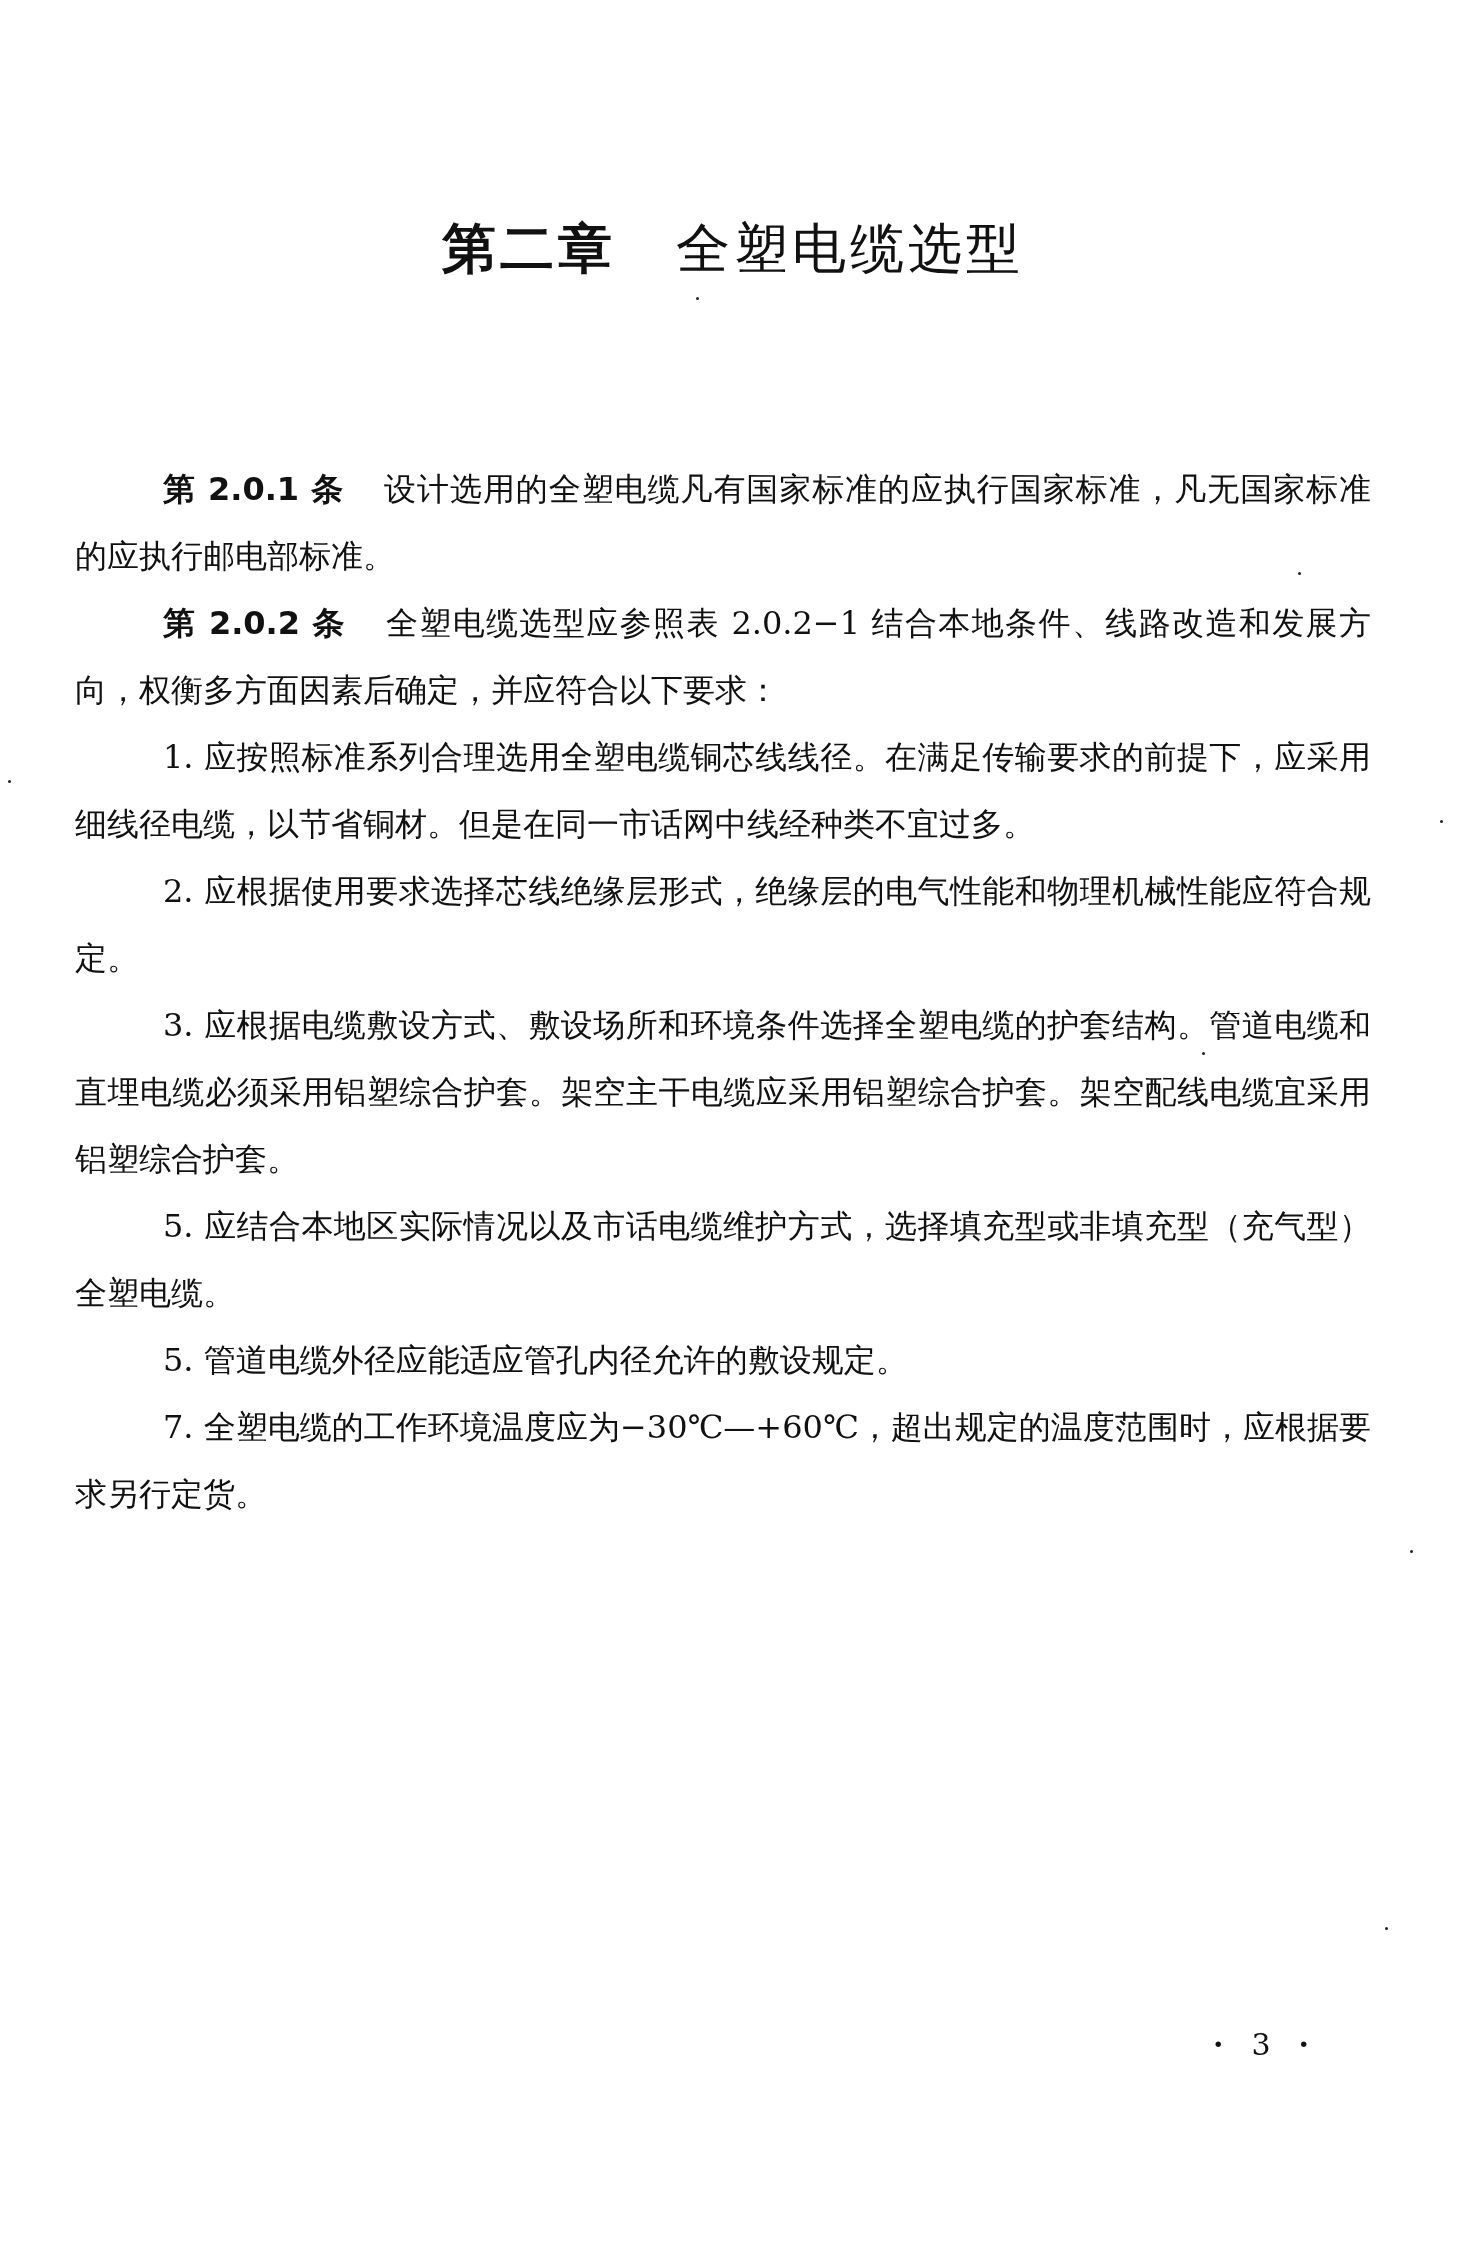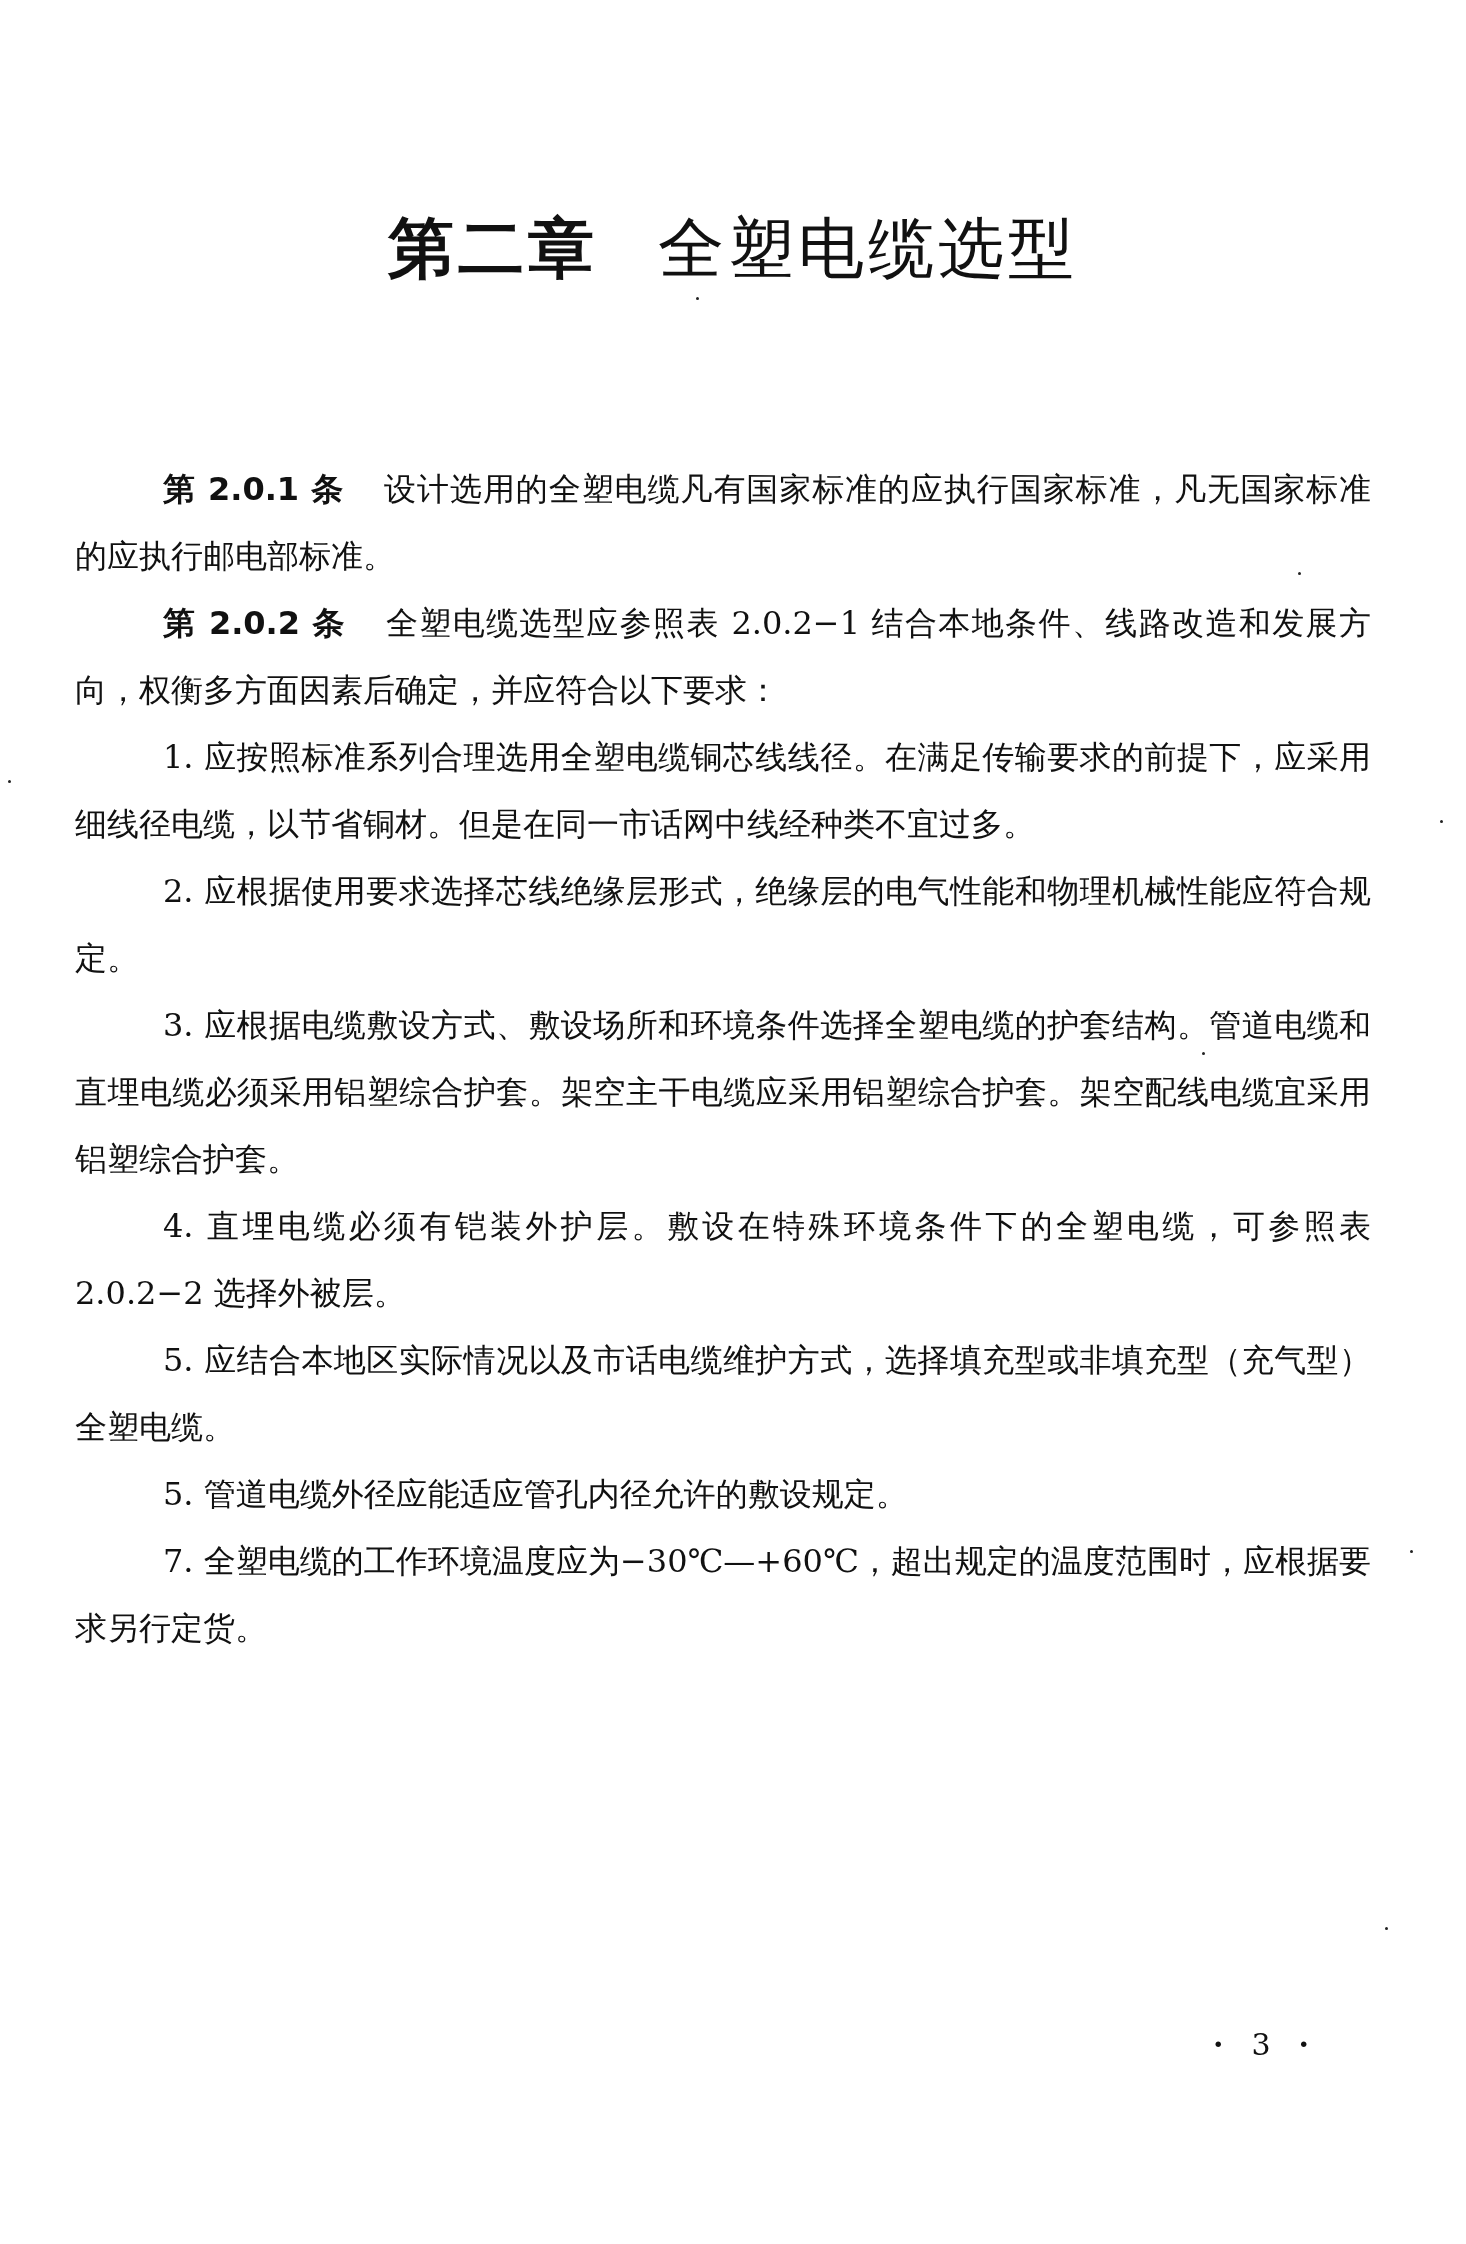--- a/index.html
+++ b/index.html
@@ -20,21 +20,21 @@
       left: 0; top: 0;
       width: 1466px;
       height: 2244px;
     }
     .chapter-title {
       position: absolute;
       top: 210px;
       left: 0;
       width: 1466px;
       text-align: center;
-      font-size: 66px;
+      font-size: 54px;
       line-height: 76px;
       letter-spacing: 4px;
       white-space: nowrap;
     }
     .chapter-title .num {
       font-family: "DejaVu Sans", "Liberation Sans", sans-serif;
       font-weight: bold;
       margin-right: 60px;
     }
     .chapter-title .name {
@@ -98,21 +98,20 @@
       <span class="clause-label">第 2.0.1 条</span><span>设计选用的全塑电缆凡有国家标准的应执行国家标准，凡无国家标准的应执行邮电部标准。</span>
     </p>
 
     <p class="para">
       <span class="clause-label">第 2.0.2 条</span><span>全塑电缆选型应参照表 2.0.2−1 结合本地条件、线路改造和发展方向，权衡多方面因素后确定，并应符合以下要求：</span>
     </p>
 
     <p class="para">1. 应按照标准系列合理选用全塑电缆铜芯线线径。在满足传输要求的前提下，应采用细线径电缆，以节省铜材。但是在同一市话网中线经种类不宜过多。</p>
     <p class="para">2. 应根据使用要求选择芯线绝缘层形式，绝缘层的电气性能和物理机械性能应符合规定。</p>
     <p class="para">3. 应根据电缆敷设方式、敷设场所和环境条件选择全塑电缆的护套结构。管道电缆和直埋电缆必须采用铝塑综合护套。架空主干电缆应采用铝塑综合护套。架空配线电缆宜采用铝塑综合护套。</p>
-    <p class="para">4. 直埋电缆必须有铠装外护层。敷设在特殊环境条件下的全塑电缆，可参照表 2.0.2−2 选择外被层。</p>
     <p class="para">5. 应结合本地区实际情况以及市话电缆维护方式，选择填充型或非填充型（充气型）全塑电缆。</p>
     <p class="para">5. 管道电缆外径应能适应管孔内径允许的敷设规定。</p>
     <p class="para">7. 全塑电缆的工作环境温度应为−30℃—+60℃，超出规定的温度范围时，应根据要求另行定货。</p>
 
 
   </div>
 
   <div class="page-number">
     <span class="dot">·</span><span>3</span><span class="dot">·</span>
   </div>

